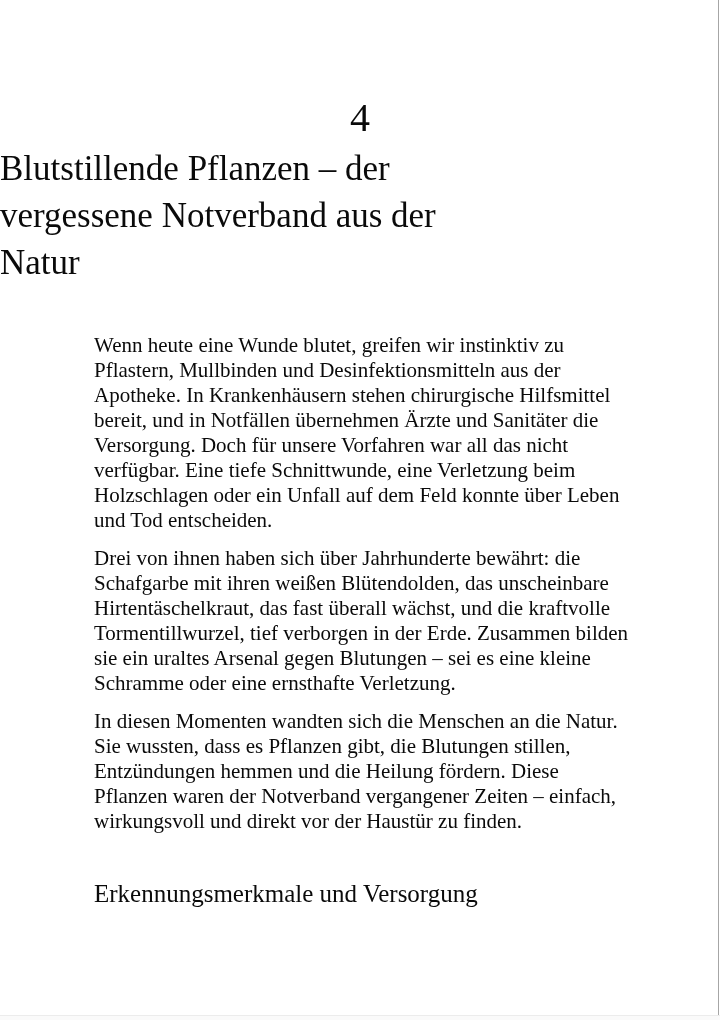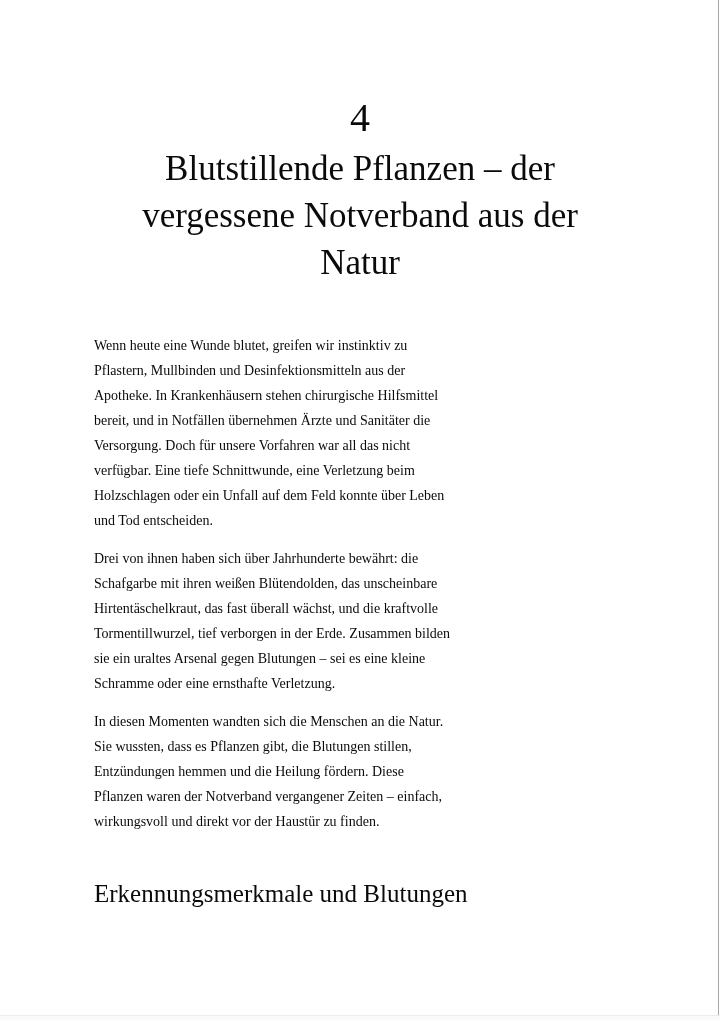--- a/index.html
+++ b/index.html
@@ -23,31 +23,30 @@
     font-size: 40px;
     line-height: 44px;
     text-align: center;
     font-weight: normal;
   }
   .chapter-title {
     margin: 5px 0 0 0;
     font-size: 35px;
     line-height: 47px;
     font-weight: normal;
-    text-align: center;
     white-space: pre;
   }
   .body-text {
     margin-top: 47px;
     padding-left: 94px;
     padding-right: 0;
   }
   .body-para {
     margin: 0 0 13px 0;
-    font-size: 14px;
+    font-size: 21px;
     line-height: 25px;
     white-space: pre;
   }
   .section-heading {
     margin: 45px 0 0 94px;
     font-size: 25px;
     line-height: 30px;
     font-weight: normal;
   }
   .right-edge {
@@ -93,18 +92,18 @@
 Tormentillwurzel, tief verborgen in der Erde. Zusammen bilden
 sie ein uraltes Arsenal gegen Blutungen – sei es eine kleine
 Schramme oder eine ernsthafte Verletzung.</p>
     <p class="body-para">In diesen Momenten wandten sich die Menschen an die Natur.
 Sie wussten, dass es Pflanzen gibt, die Blutungen stillen,
 Entzündungen hemmen und die Heilung fördern. Diese
 Pflanzen waren der Notverband vergangener Zeiten – einfach,
 wirkungsvoll und direkt vor der Haustür zu finden.</p>
   </div>
 
-  <h2 class="section-heading">Erkennungsmerkmale und Blutungen</h2>
+  <h2 class="section-heading">Erkennungsmerkmale und Versorgung</h2>
 
   <div class="right-edge" style="background: rgb(166, 166, 166);"></div>
   <div class="bottom-edge" style="background: rgb(250, 250, 250); border-top-color: rgb(236, 236, 236);"></div>
 
 </div>
 
 </body></html>

